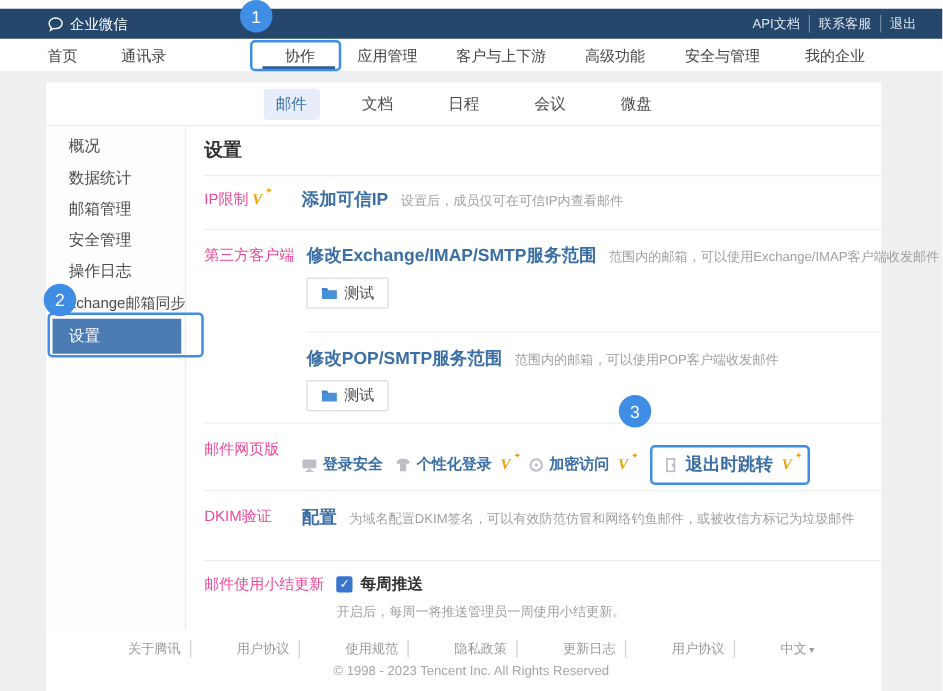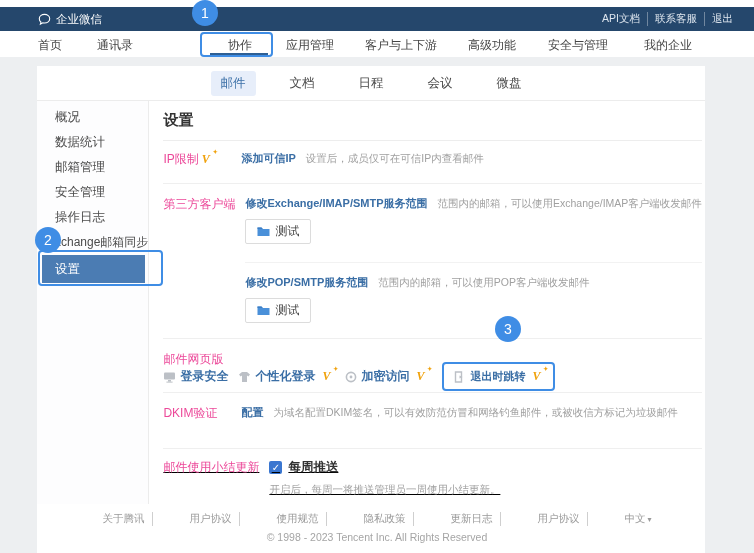--- a/index.html
+++ b/index.html
@@ -33,25 +33,25 @@
   .side-item.long { padding-left:10px; font-size:12px; }
   .side-active { height:28px; line-height:28px; background:#4b7cb3; color:#fff; margin:0 3px 0 5px; padding-left:13px; font-size:12.5px; cursor:pointer; }
 
   .main { flex:1; padding:0 18px 0 14px; }
   .mtitle { padding-top:10px; height:40px; font-size:15px; font-weight:600; color:#333; border-bottom:1px solid #ededed; }
   .row { display:flex; border-bottom:1px solid #efefef; }
   .row:last-child { border-bottom:none; }
   .rlabel { min-width:68px; margin-right:10px; font-size:12px; color:#ec4899; white-space:nowrap; }
   .row-ip { height:43px; padding-top:10px; }
   .row-3rd { height:155px; padding-top:12px; }
-  .row-web { height:54px; padding-top:12px;flex-direction:column; }
+  .row-web { height:54px; padding-top:12px; }
   .row-dkim { height:56px; padding-top:12px; }
-  .row-sum { height:56px; padding-top:10px;text-decoration:underline; }
-
-  .blink { font-size:11px; font-weight:700; color:#3a6ea5; cursor:pointer; white-space:nowrap; }
+  .row-sum { height:56px; padding-top:10px; }
+
+  .blink { font-size:14px; font-weight:700; color:#3a6ea5; cursor:pointer; white-space:nowrap; }
   .note { font-size:10.5px; color:#a0a0a0; margin-left:10px; white-space:nowrap; }
   .lineflex { display:flex; align-items:baseline; }
 
   .sub1 { padding-bottom:18px; border-bottom:1px solid #f2f2f2; }
   .sub2 { padding-top:12px; }
   .test-btn { margin-top:8px; display:inline-flex; align-items:center; gap:5px; border:1px solid #dcdcdc; border-radius:2px; padding:3px 11px; font-size:12px; color:#444; cursor:pointer; background:#fff; }
 
   
   .vip { position:relative; display:inline-block; width:12px; margin-left:3px; color:#f0a10a; font-weight:700; font-style:italic; font-size:12px; font-family:"Liberation Serif",serif; }
   .vip::before { content:"V"; }

